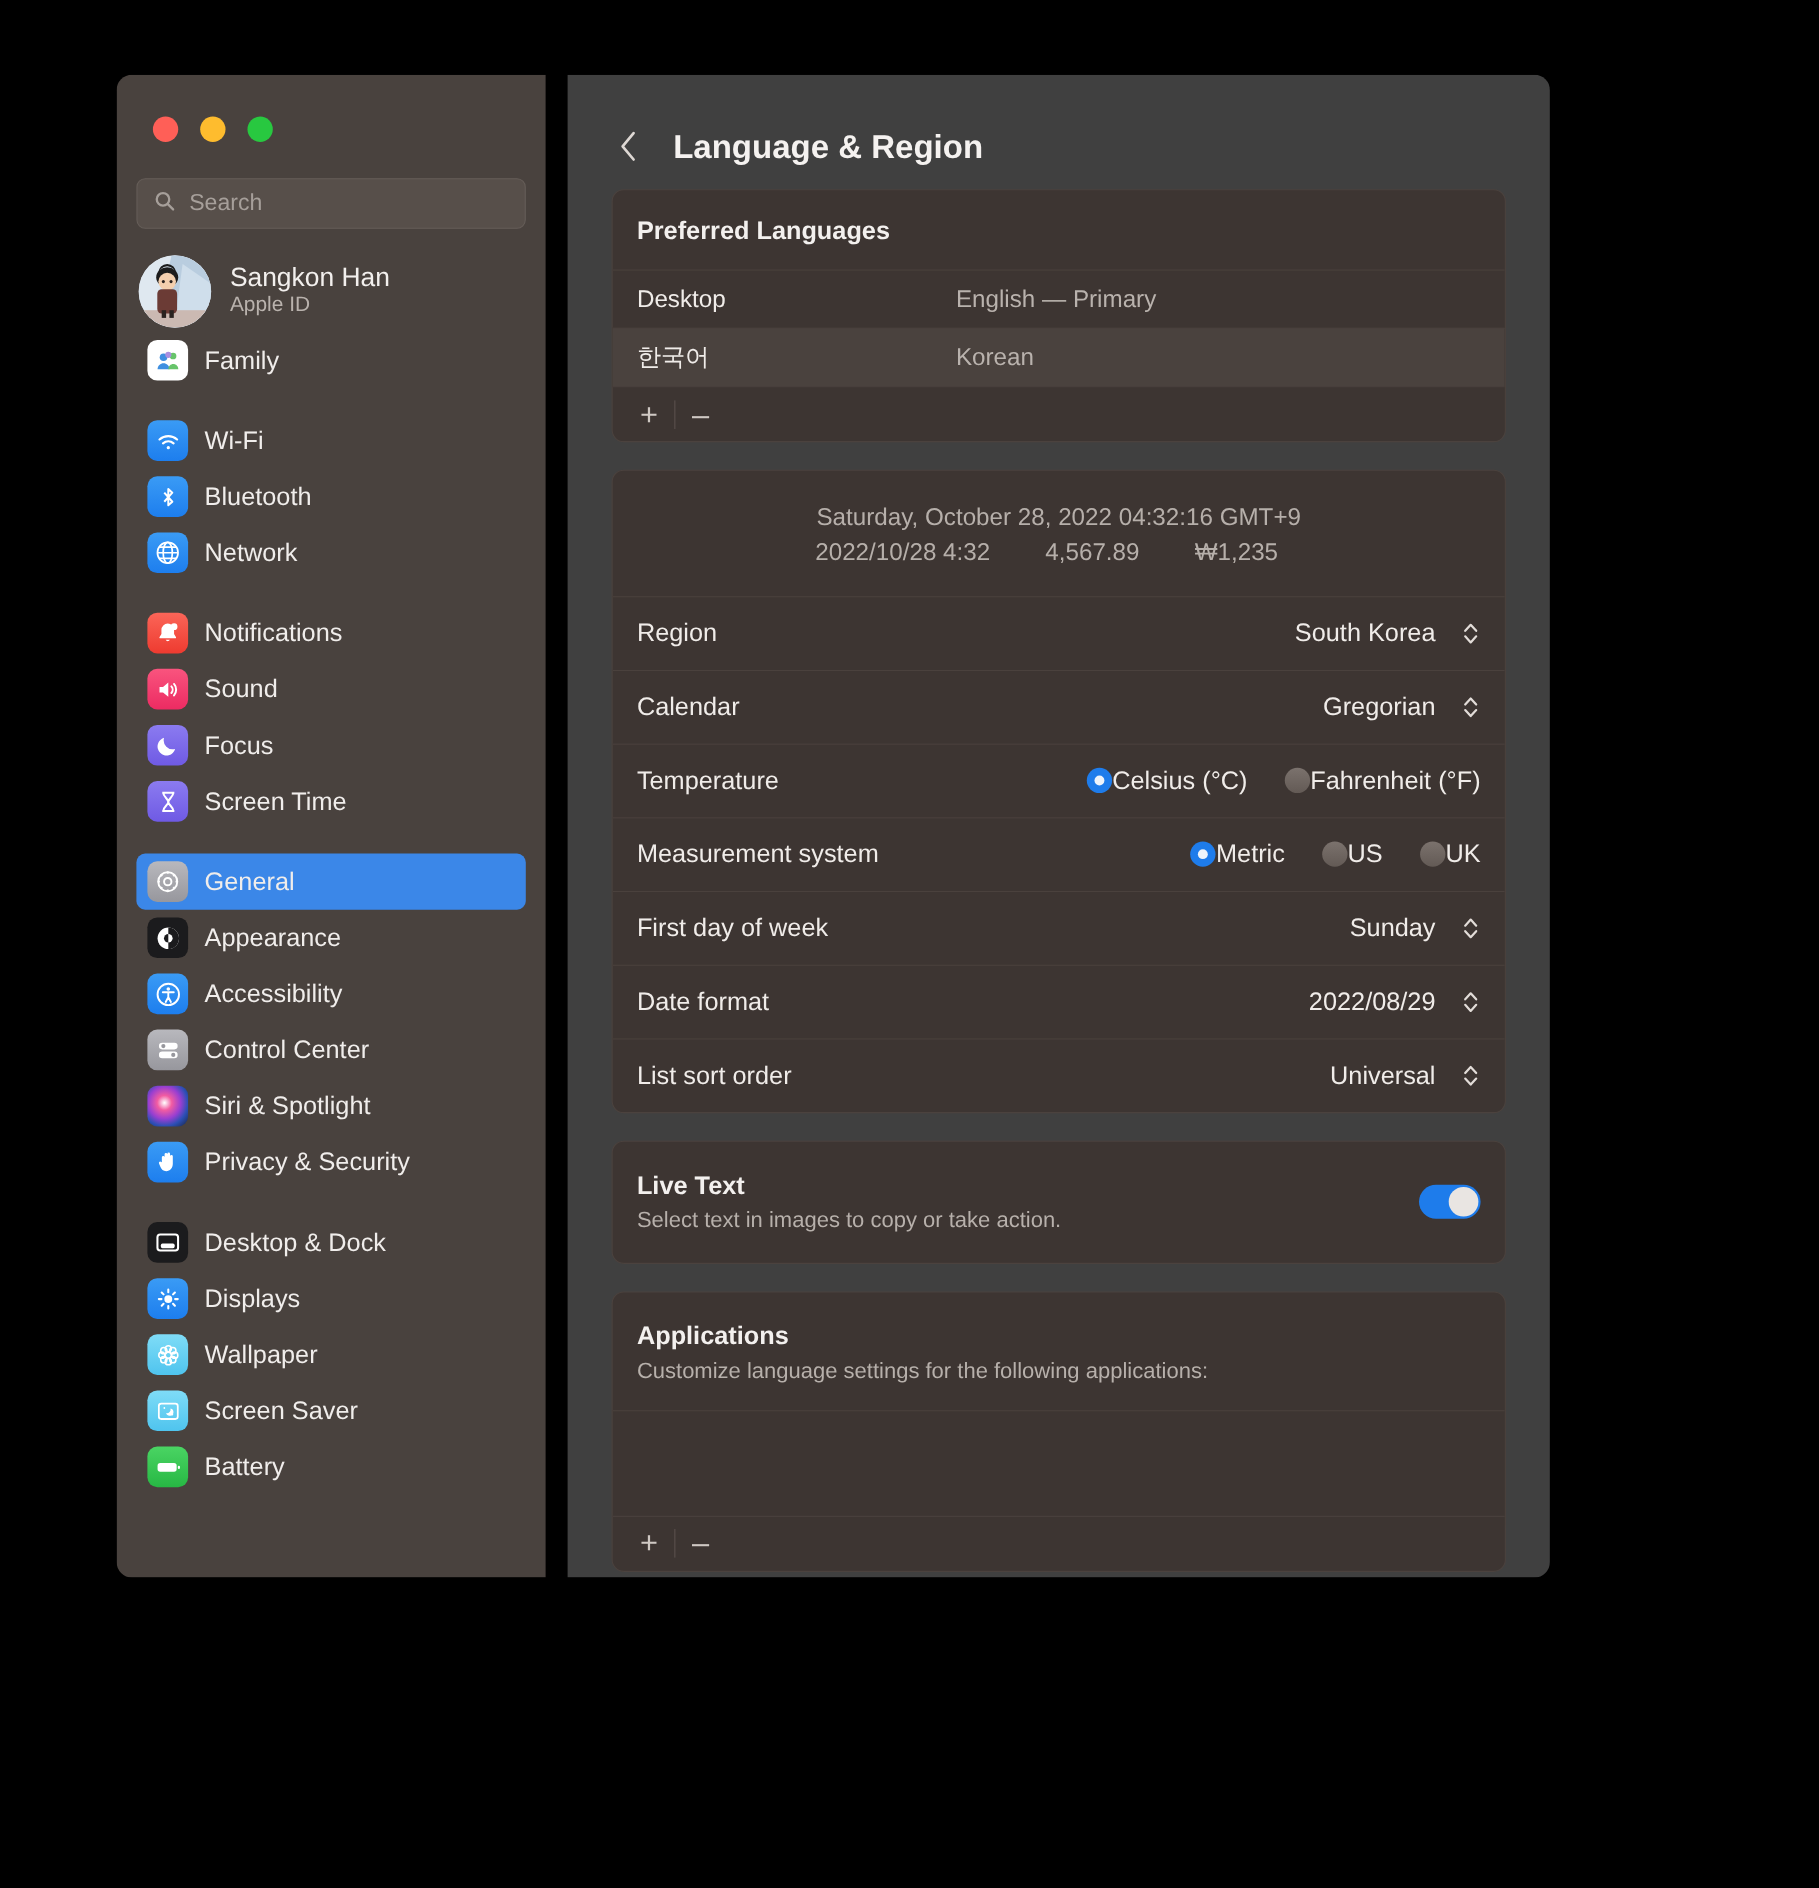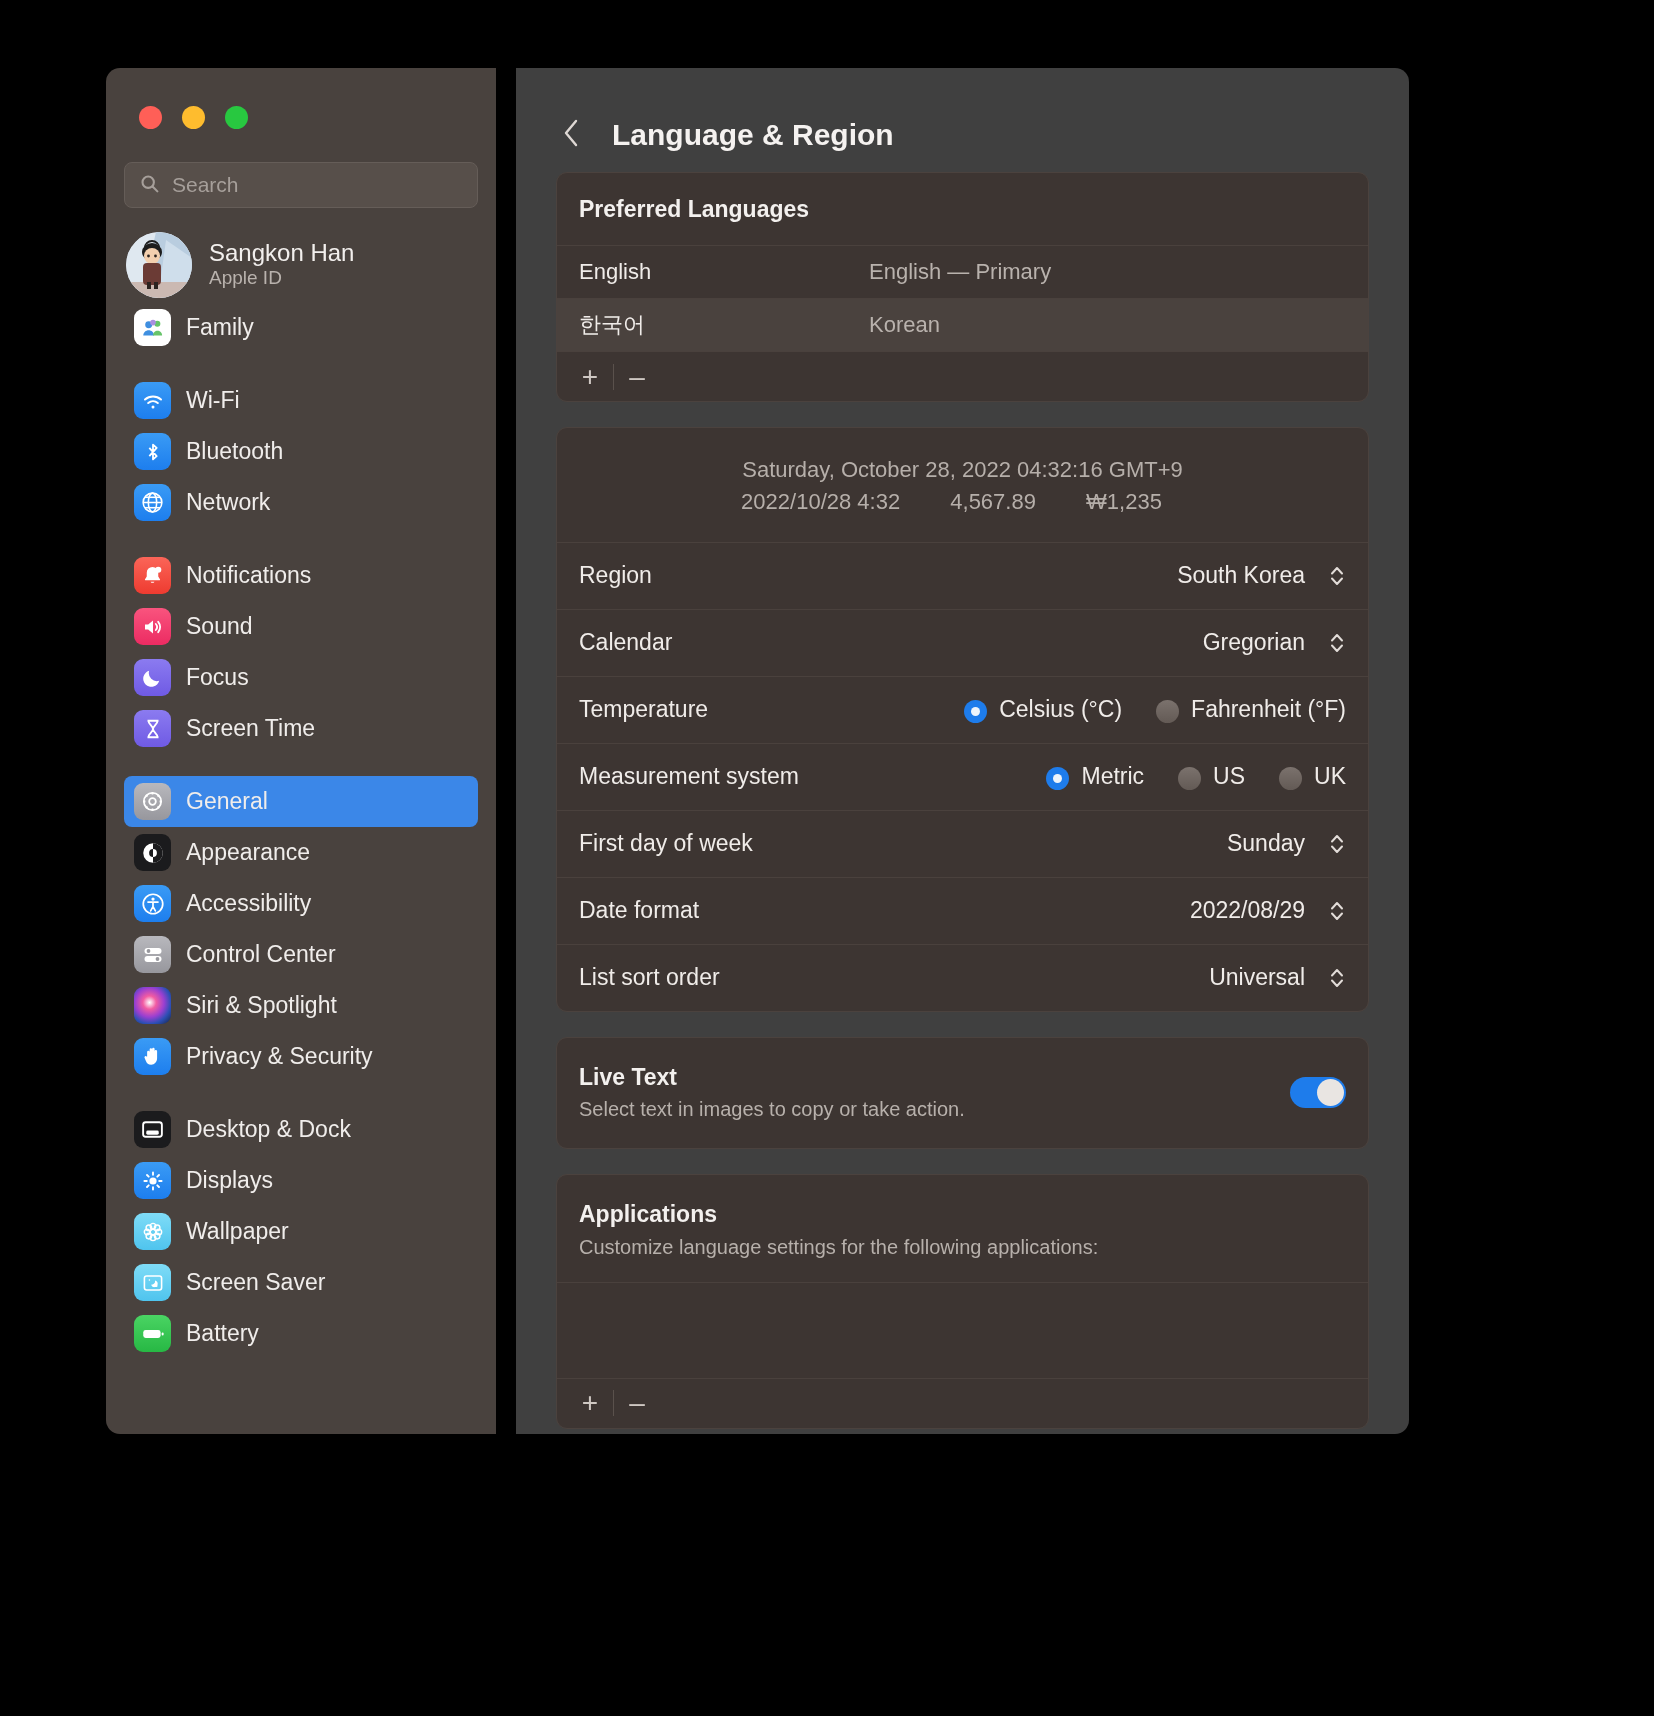--- a/index.html
+++ b/index.html
@@ -215,21 +215,21 @@
     width: 19px; height: 30px;
     display: flex; flex-direction: column;
     align-items: center; justify-content: center;
     gap: 3px;
     color: #e2dcd8;
     cursor: default;
   }
   .stepper svg { display:block; }
 
   .radios { display: flex; align-items: center; gap: 34px; }
-  .radio-opt { display: flex; align-items: flex-end; gap: 12px; }
+  .radio-opt { display: flex; align-items: center; }
   .radio {
     width: 23px; height: 23px;
     border-radius: 50%;
     background: linear-gradient(180deg,#7b726d,#635a55);
     display: flex; align-items: center; justify-content: center;
     flex-shrink: 0;
     cursor: default;
   }
   .radio.on { background: #1e7ceb; }
   .radio.on::after {
@@ -541,21 +541,21 @@
       </div>
       <div class="main-title">Language &amp; Region</div>
     </div>
 
     <div class="content">
 
       <div class="card">
         <div class="card-title">Preferred Languages</div>
 
         <div class="lang-row">
-          <div class="lang-name">English</div>
+          <div class="lang-name">Desktop</div>
           <div class="lang-desc">English — Primary</div>
         </div>
         <div class="lang-row sel">
           <div class="lang-name">한국어</div>
           <div class="lang-desc">Korean</div>
         </div>
 
         <div class="addbar">
           <div class="addbtn">+</div>
           <div class="addsep"></div>

